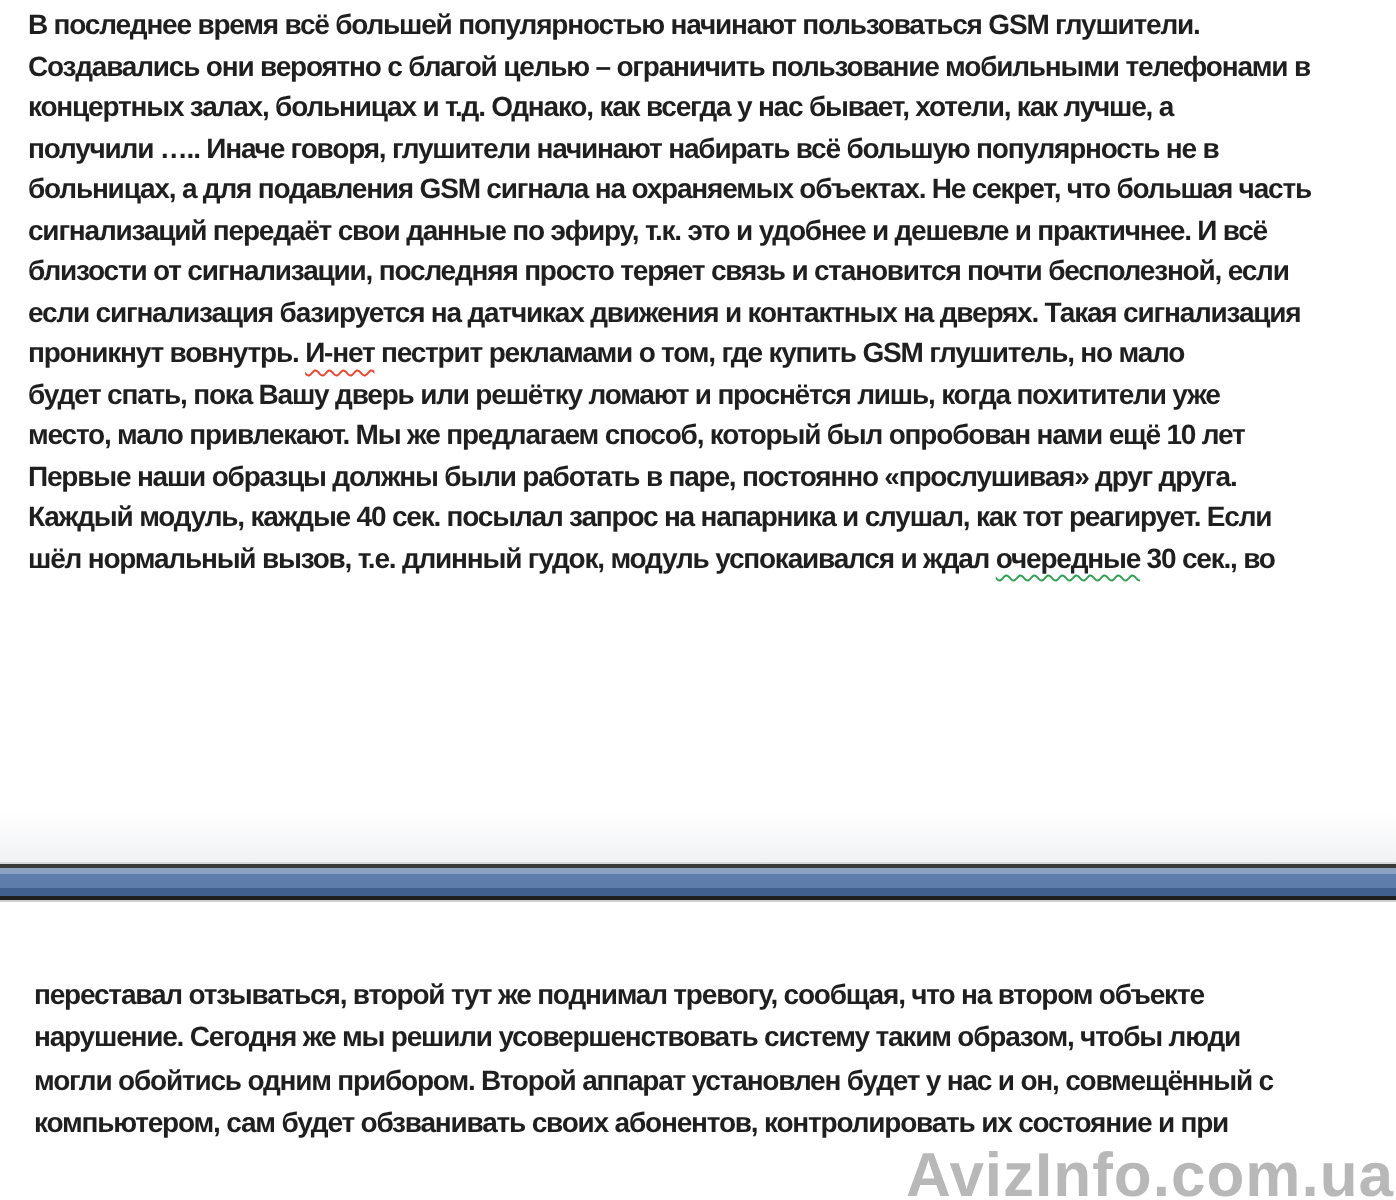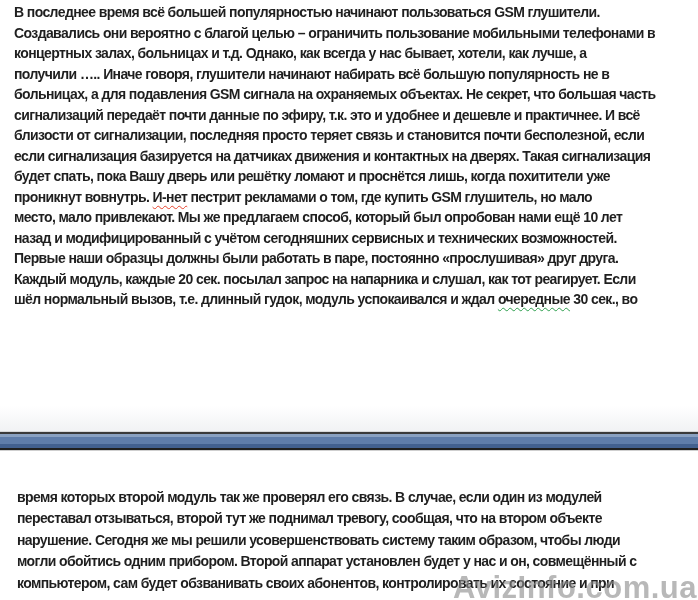--- a/index.html
+++ b/index.html
@@ -77,34 +77,32 @@
 </head>
 <body>
 
 <div class="doc">
   <div class="block block1">
       <div class="tline"><span>В последнее время всё большей популярностью начинают пользоваться  GSM глушители.</span></div>
       <div class="tline"><span>Создавались они вероятно с благой целью – ограничить пользование  мобильными  телефонами  в</span></div>
       <div class="tline"><span>концертных залах, больницах и т.д. Однако, как всегда у нас бывает, хотели, как лучше,  а</span></div>
       <div class="tline"><span>получили ….. Иначе  говоря,  глушители начинают набирать  всё большую  популярность  не в</span></div>
       <div class="tline"><span>больницах, а для подавления  GSM сигнала на охраняемых объектах.  Не секрет, что большая  часть</span></div>
-      <div class="tline"><span>сигнализаций передаёт почти данные  по эфиру, т.к. это и удобнее  и дешевле  и практичнее.  И всё</span></div>
+      <div class="tline"><span>сигнализаций передаёт свои данные  по эфиру, т.к. это и удобнее  и дешевле  и практичнее.  И всё</span></div>
       <div class="tline"><span>близости от сигнализации,  последняя  просто теряет связь и становится почти  бесполезной, если</span></div>
       <div class="tline"><span>если сигнализация  базируется  на датчиках движения и контактных  на дверях. Такая  сигнализация</span></div>
+      <div class="tline"><span>проникнут  вовнутрь. </span><span class="sq-red">И-нет</span><span> пестрит рекламами  о том, где купить  GSM  глушитель, но мало</span></div>
       <div class="tline"><span>будет спать, пока Вашу  дверь  или решётку  ломают  и проснётся  лишь, когда  похитители  уже</span></div>
-      <div class="tline"><span>проникнут  вовнутрь. </span><span class="sq-red">И-нет</span><span> пестрит рекламами  о том, где купить  GSM  глушитель, но мало</span></div>
       <div class="tline"><span>место, мало привлекают.  Мы  же предлагаем  способ,  который  был  опробован  нами  ещё  10 лет</span></div>
-      <div class="tline"><span>назад  и модифицированный  с учётом  сегодняшних  сервисных  и технических  возможностей.</span></div>
       <div class="tline"><span>Первые  наши  образцы  должны  были  работать  в паре,  постоянно  «прослушивая»  друг  друга.</span></div>
-      <div class="tline"><span>Каждый  модуль,  каждые  20 сек.  посылал  запрос  на  напарника  и слушал,  как  тот  реагирует.  Если</span></div>
+      <div class="tline"><span>Каждый  модуль,  каждые  40 сек.  посылал  запрос  на  напарника  и слушал,  как  тот  реагирует.  Если</span></div>
       <div class="tline"><span>шёл  нормальный   вызов,  т.е.  длинный  гудок,  модуль  успокаивался   и  ждал  </span><span class="sq-green">очередные</span><span>  30 сек.,  во</span></div>
     </div>
   <div class="page-gap"></div>
   <div class="divider"></div>
   <div class="block block2">
-      <div class="tline"><span>время  которых  второй  модуль  так  же  проверял  его  связь.  В  случае,  если  один  из  модулей</span></div>
       <div class="tline"><span>переставал  отзываться,  второй  тут  же  поднимал  тревогу,  сообщая,  что  на  втором  объекте</span></div>
       <div class="tline"><span>нарушение.  Сегодня  же  мы  решили  усовершенствовать   систему  таким  образом,  чтобы  люди</span></div>
       <div class="tline"><span>могли  обойтись  одним  прибором.  Второй  аппарат   установлен   будет  у  нас  и  он,  совмещённый   с</span></div>
       <div class="tline"><span>компьютером,  сам  будет  обзванивать   своих  абонентов,  контролировать  их  состояние  и  при</span></div>
     </div>
   <div class="watermark">AvizInfo.com.ua</div>
 </div>
 
 </body></html>

